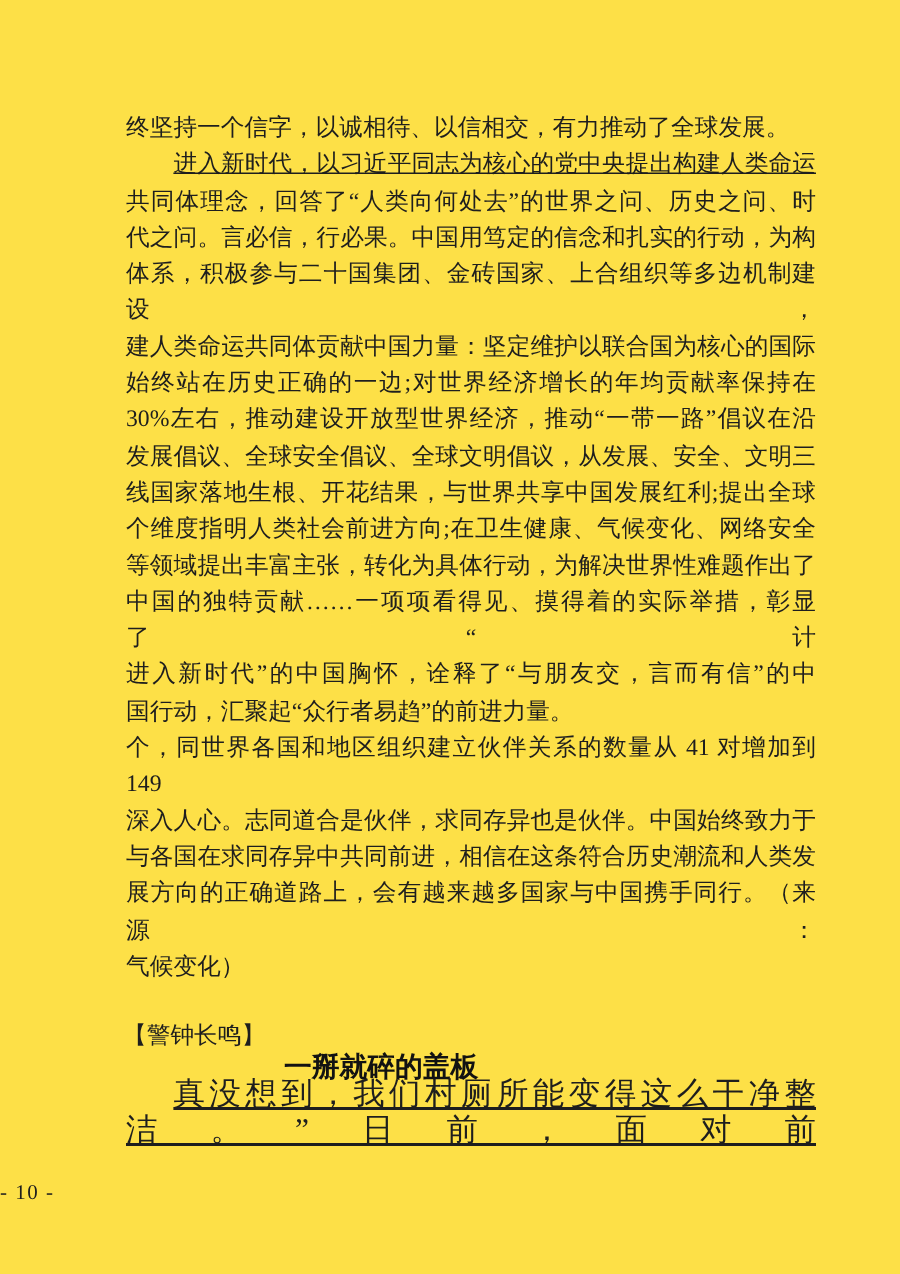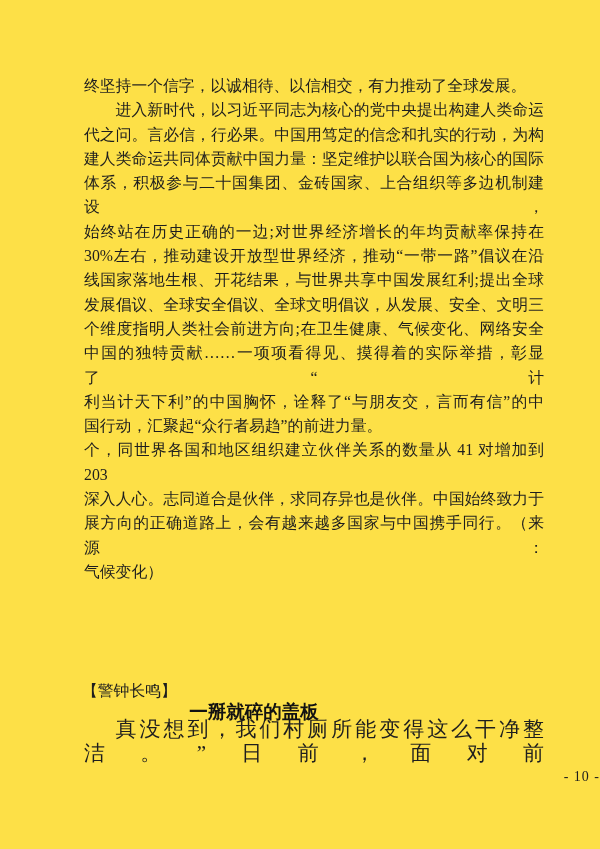--- a/index.html
+++ b/index.html
@@ -26,20 +26,21 @@
   }
   .line {
     text-align: justify;
     white-space: normal;
   }
   .line.j {
     text-align-last: justify;
   }
   .line.ind {
     text-indent: 31.6px;
+    text-decoration: underline;
   }
   .section-label {
     position: absolute;
     left: 82px;
     top: 679px;
     font-size: 15.8px;
     line-height: 24.3px;
   }
   .article-title {
     position: absolute;
@@ -56,48 +57,51 @@
     position: absolute;
     left: 84px;
     top: 717px;
     width: 460px;
     font-size: 21px;
     line-height: 24.3px;
   }
   .page-number {
     position: absolute;
     left: 0;
-    top: 767px;
+    top: 786px;
     width: 600px;
-    text-align: right;
+    text-align: left;
     font-size: 14px;
     line-height: 20px;
     letter-spacing: 1px;
   }
 </style>
 </head>
 <body>
 
 <div class="page" style="background: #fde047; color: rgb(30, 30, 30);">
   <div class="body-text" id="body-text">
       <div class="line">终坚持一个信字，以诚相待、以信相交，有力推动了全球发展。</div>
       <div class="line j ind">进入新时代，以习近平同志为核心的党中央提出构建人类命运</div>
+      <div class="line j">共同体理念，回答了“人类向何处去”的世界之问、历史之问、时</div>
       <div class="line j">代之问。言必信，行必果。中国用笃定的信念和扎实的行动，为构</div>
+      <div class="line j">体系，积极参与二十国集团、金砖国家、上合组织等多边机制建设，</div>
       <div class="line j">建人类命运共同体贡献中国力量：坚定维护以联合国为核心的国际</div>
-      <div class="line j">体系，积极参与二十国集团、金砖国家、上合组织等多边机制建设，</div>
       <div class="line j">始终站在历史正确的一边;对世界经济增长的年均贡献率保持在</div>
       <div class="line j">30%左右，推动建设开放型世界经济，推动“一带一路”倡议在沿</div>
+      <div class="line j">发展倡议、全球安全倡议、全球文明倡议，从发展、安全、文明三</div>
       <div class="line j">线国家落地生根、开花结果，与世界共享中国发展红利;提出全球</div>
-      <div class="line j">发展倡议、全球安全倡议、全球文明倡议，从发展、安全、文明三</div>
       <div class="line j">个维度指明人类社会前进方向;在卫生健康、气候变化、网络安全</div>
+      <div class="line j">等领域提出丰富主张，转化为具体行动，为解决世界性难题作出了</div>
       <div class="line j">中国的独特贡献……一项项看得见、摸得着的实际举措，彰显了“计</div>
-      <div class="line j">利当计天下利”的中国胸怀，诠释了“与朋友交，言而有信”的中</div>
+      <div class="line j">进入新时代”的中国胸怀，诠释了“与朋友交，言而有信”的中</div>
       <div class="line">国行动，汇聚起“众行者易趋”的前进力量。</div>
-      <div class="line j">个，同世界各国和地区组织建立伙伴关系的数量从 41 对增加到 203</div>
+      <div class="line j">个，同世界各国和地区组织建立伙伴关系的数量从 41 对增加到 149</div>
       <div class="line j">深入人心。志同道合是伙伴，求同存异也是伙伴。中国始终致力于</div>
+      <div class="line j">与各国在求同存异中共同前进，相信在这条符合历史潮流和人类发</div>
       <div class="line j">展方向的正确道路上，会有越来越多国家与中国携手同行。（来源：</div>
       <div class="line">气候变化）</div>
     </div>
   <div class="section-label">【警钟长鸣】</div>
   <div class="article-title">一掰就碎的盖板</div>
   <div class="next-para" id="next-para">
       <div class="line j ind">真没想到，我们村厕所能变得这么干净整洁。”日前，面对前</div>
     </div>
   <div class="page-number">- 10 -</div>
 </div>

